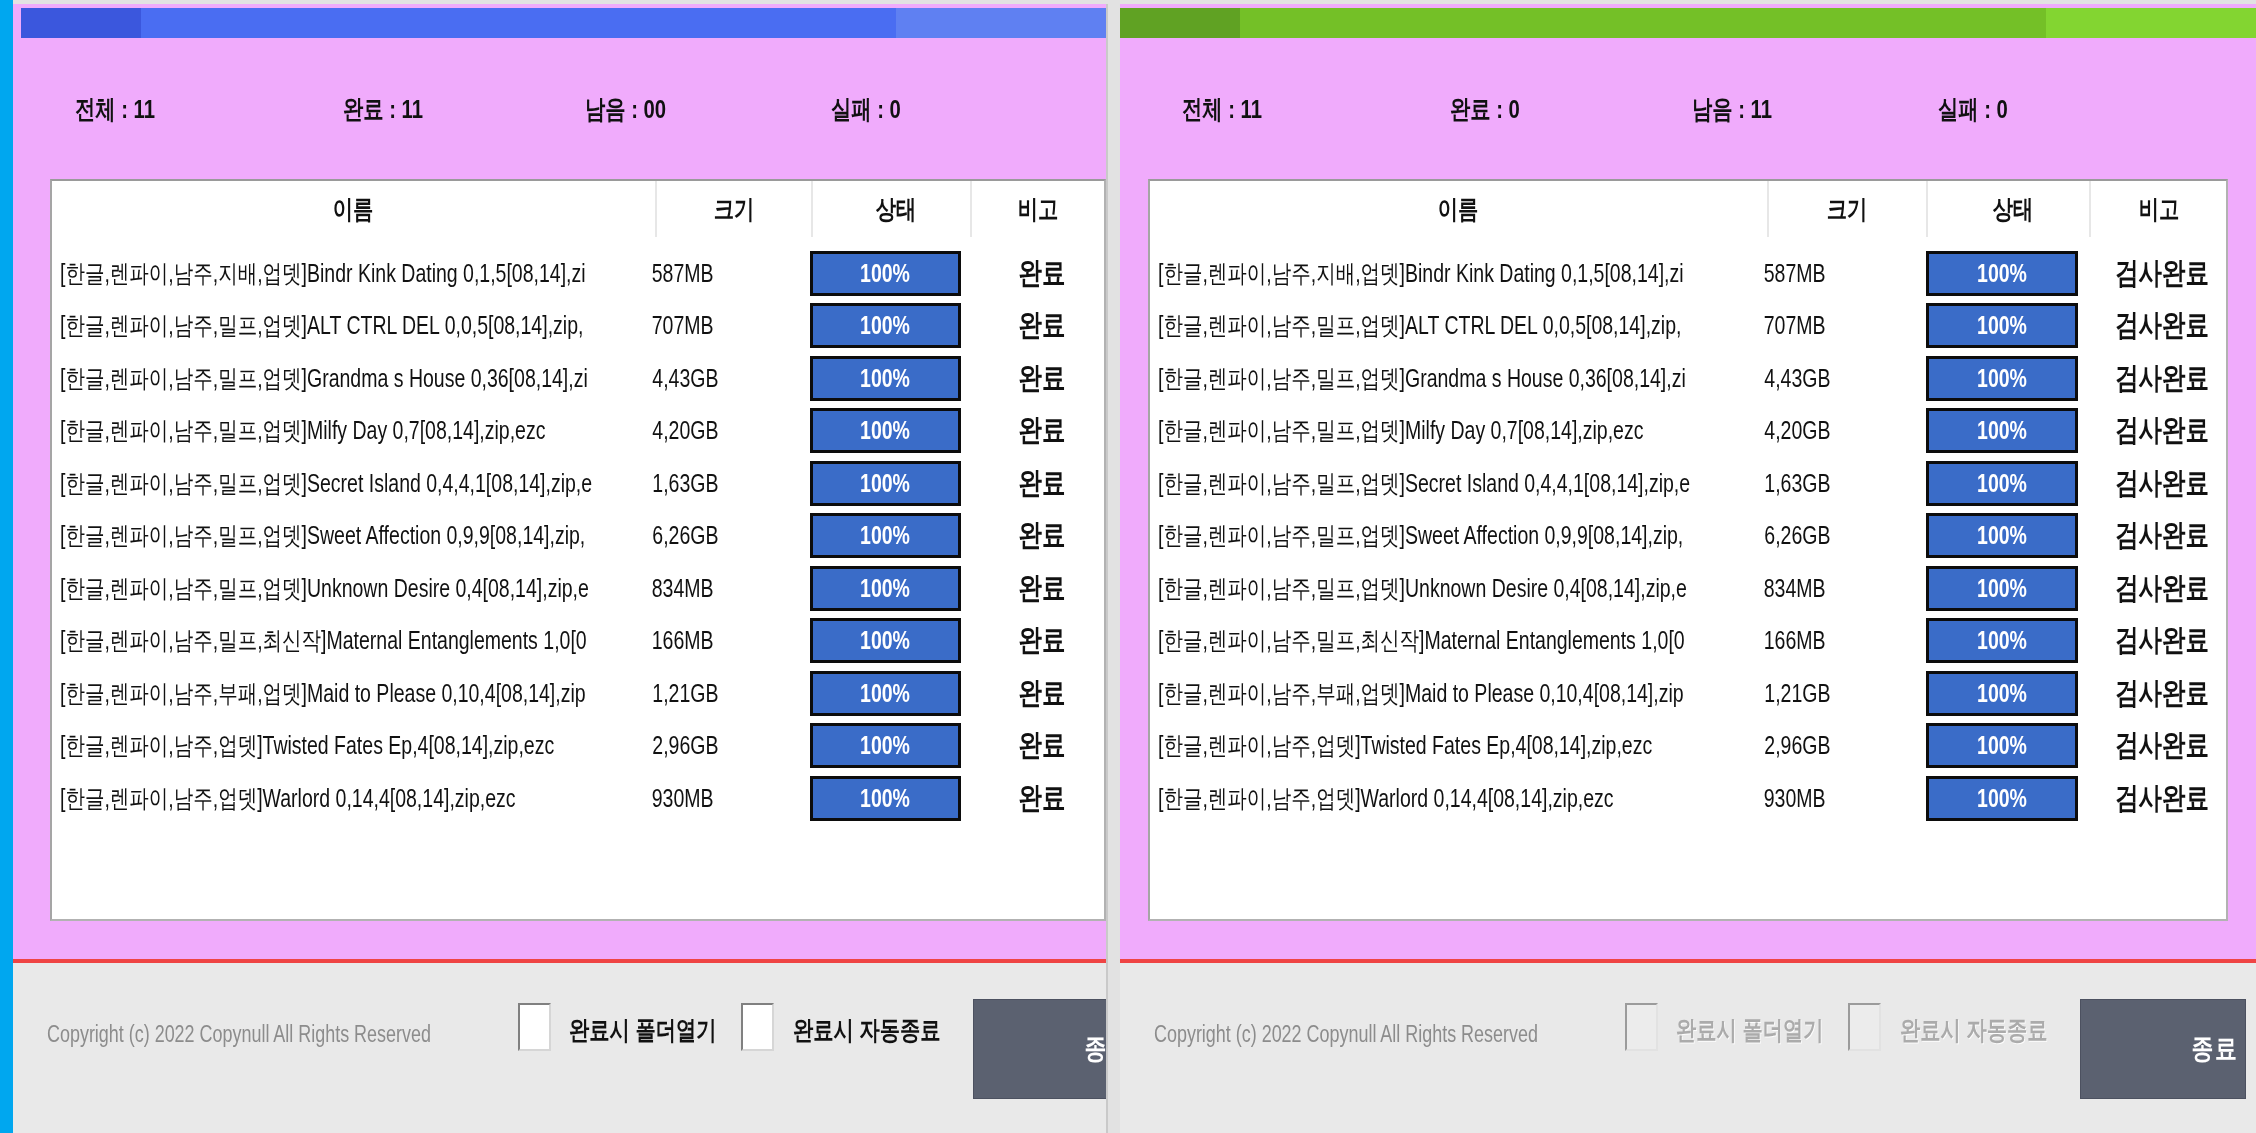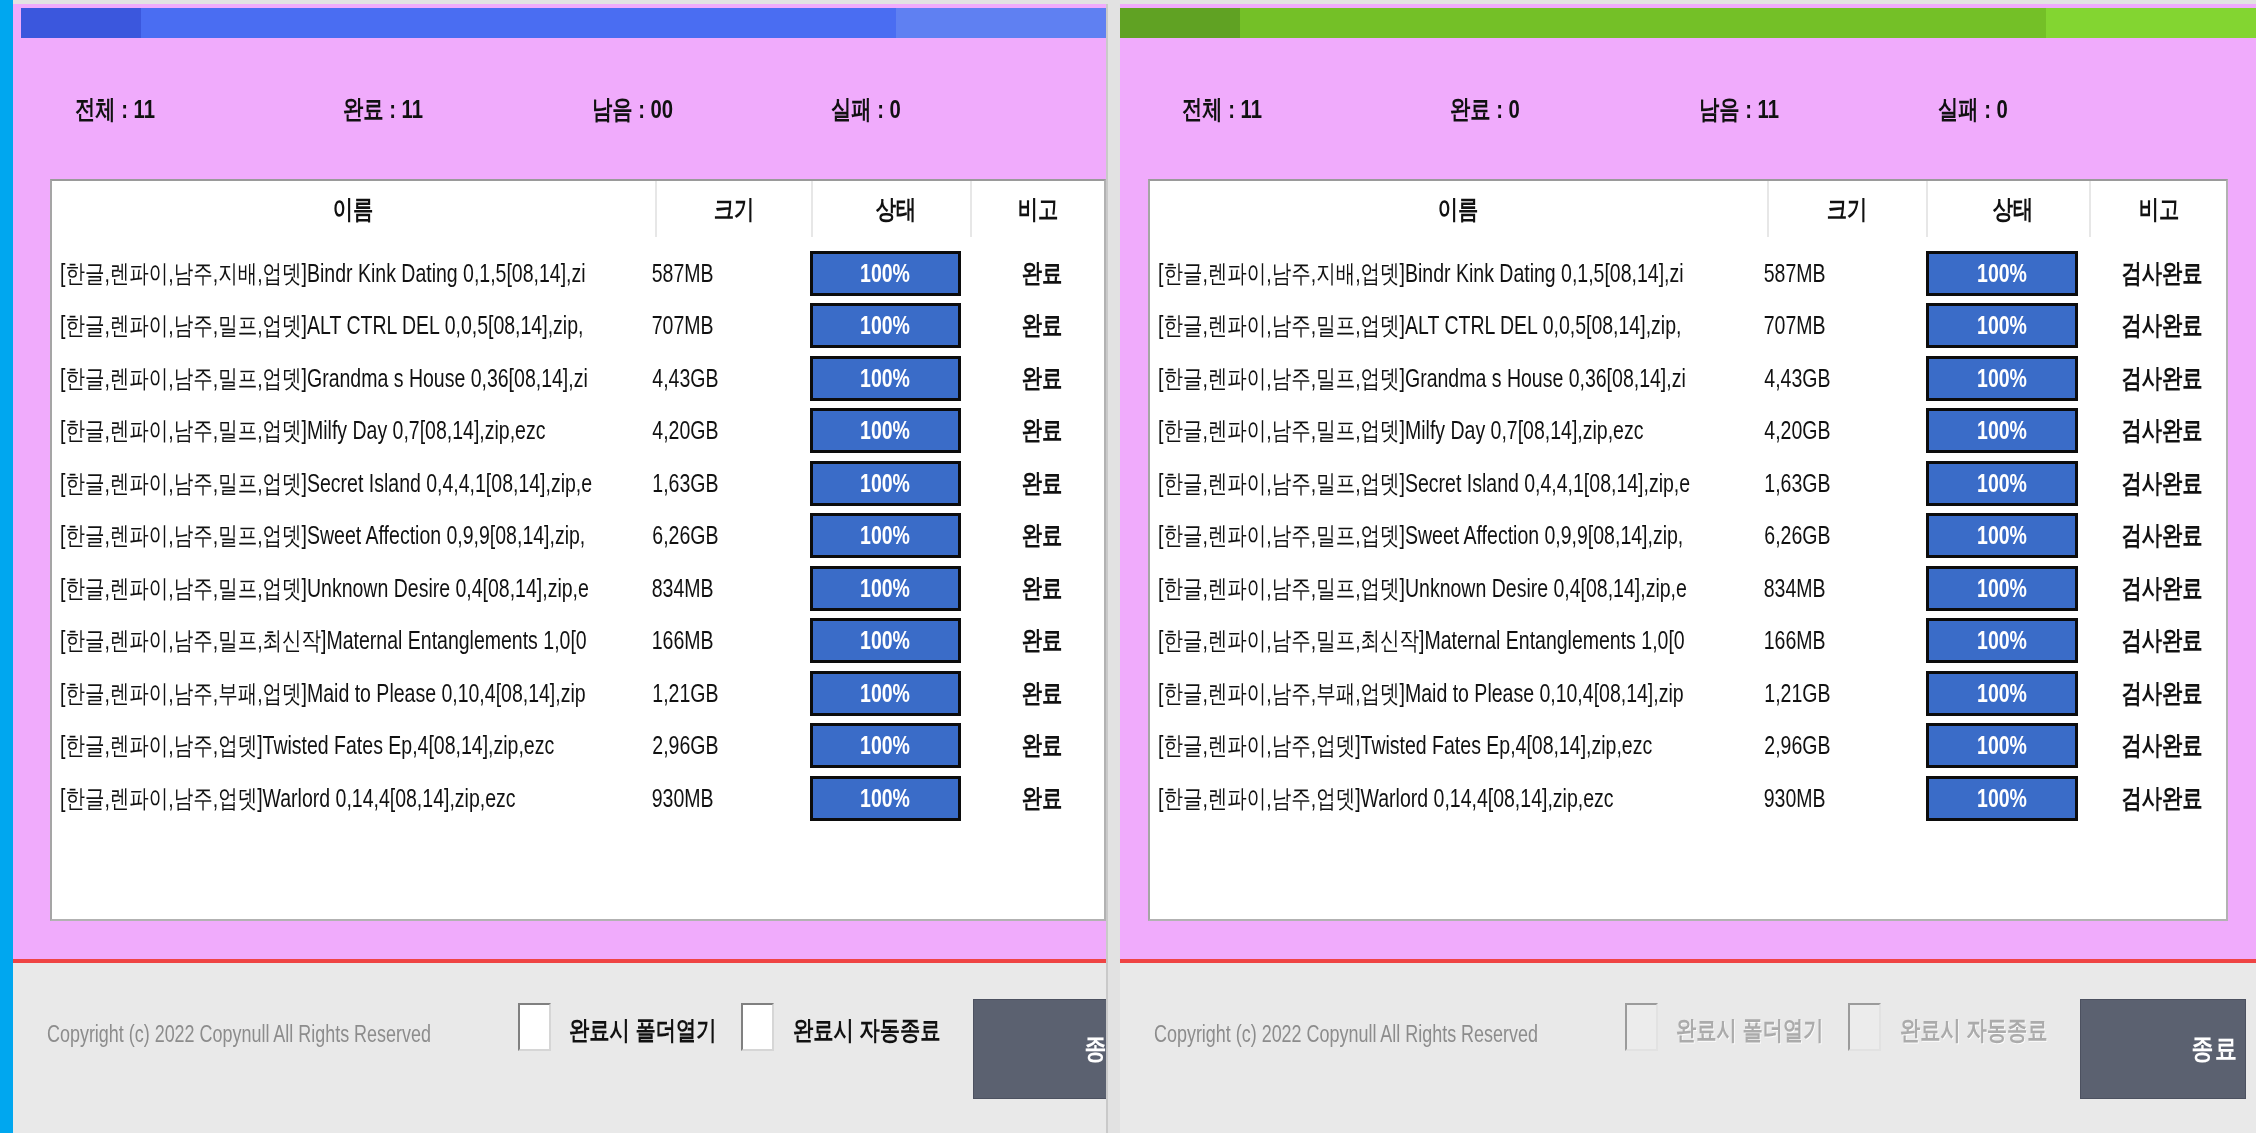--- a/index.html
+++ b/index.html
@@ -27,21 +27,21 @@
   .window.left  .seg-main  { background:#4a6df2; }
   .window.left  .seg-light { background:#5f80f2; }
   .window.right .seg-dark  { background:#60a223; }
   .window.right .seg-main  { background:#74c027; }
   .window.right .seg-light { background:#83d531; }
 
   .statsbar { position:absolute; top:88px; left:0; right:0; height:40px; }
   .stat { position:absolute; font-weight:bold; font-size:26px; white-space:nowrap; }
   .stat:nth-child(1){ left:62px; }
   .stat:nth-child(2){ left:330px; }
-  .stat:nth-child(3){ left:572px;margin-left:7px; }
+  .stat:nth-child(3){ left:572px; }
   .stat:nth-child(4){ left:818px; }
 
   .cond   { display:inline-block; transform:scaleX(0.78); transform-origin:0 50%; white-space:nowrap; }
   .cond-c { display:inline-block; transform:scaleX(0.78); transform-origin:50% 50%; white-space:nowrap; }
 
   .filetable {
     position:absolute; top:175px; height:742px;
     background:#fff;
     border:2px solid #b2b2b2; border-top-color:#9a9a9a; border-left-color:#a5a5a5;
   }
@@ -59,21 +59,21 @@
   .col-size   { width:14.8%; }
   .col-status { width:15.2%;padding-left:8px; }
   .col-remark { width:12.5%; }
 
   .tbody { padding-top:10px; }
   .row { display:flex; height:52.5px; align-items:center;gap:19px; }
   .cell { overflow:hidden; white-space:nowrap; }
   .cell.name   { width:57.5%; font-size:25px; padding-left:8px; }
   .cell.size   { width:14.8%; font-size:25px; text-align:left; }
   .cell.status { width:15.2%; display:flex; align-items:center; justify-content:center; }
-  .cell.remark { width:12.5%; font-size:26px; font-weight:bold; text-align:center; }
+  .cell.remark { width:12.5%; font-size:30px; font-weight:bold; text-align:center; }
 
   .pbar {
     width:152px; height:45px;
     background:#3a6cc8;
     border:3px solid #0c0c0c;
     display:flex; align-items:center; justify-content:center;
     color:#fff; font-size:25px; font-weight:bold;
   }
 
   .footer {

